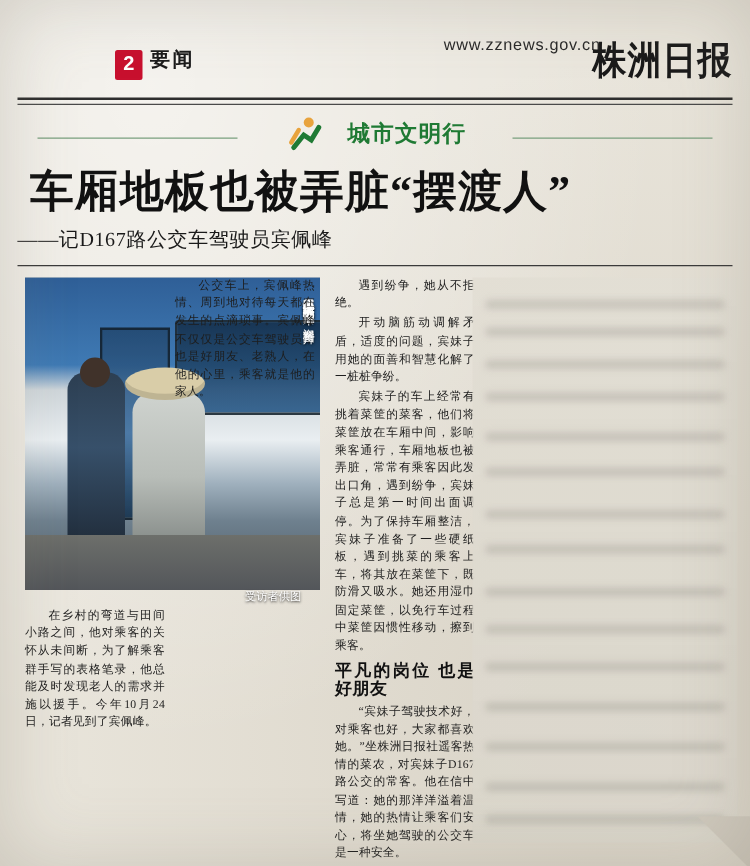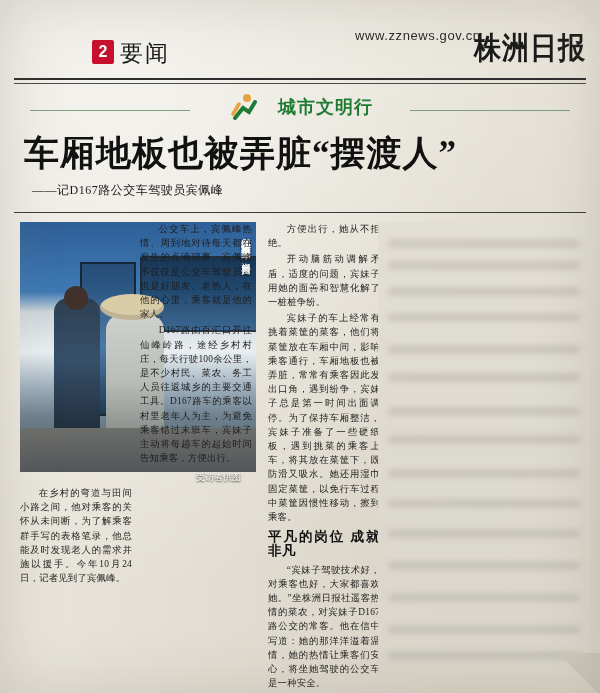--- a/index.html
+++ b/index.html
@@ -50,22 +50,22 @@
     font-size: 16px;
     font-weight: bold;
     line-height: 24px;
     text-align: center;
     border-radius: 2px;
   }
   .page-section {
     position: absolute;
     left: 120px;
     top: 38px;
-    font-size: 23px;
-    font-weight: normal;
+    font-size: 16px;
+    font-weight: bold;
     color: #1b1b1b;
     letter-spacing: 2px;
   }
   .site-url {
     position: absolute;
     left: 355px;
     top: 28px;
     font-family: Liberation Sans, sans-serif;
     font-size: 13px;
     color: #2a2a2a;
@@ -137,23 +137,23 @@
     left: 24px;
     top: 130px;
     font-size: 35px;
     font-weight: bold;
     color: #111;
     letter-spacing: 1px;
     white-space: nowrap;
   }
   .subhead {
     position: absolute;
-    left: 32px;
+    left: 14px;
     top: 182px;
-    font-size: 12px;
+    font-size: 16px;
     color: #1a1a1a;
     letter-spacing: 0.5px;
     white-space: nowrap;
   }
   .rule-head {
     position: absolute;
     left: 14px; right: 14px;
     top: 212px;
     height: 1px;
     background: #3a3a3a;
@@ -340,28 +340,27 @@
   </div>
   <div style="position:absolute;left:196px;top:452px;font-size:9px;color:#fff;text-shadow:0 1px 2px rgba(0,0,0,.9);margin-top:19px;">受访者供图</div>
 
   <div class="col col1">
     <p>在乡村的弯道与田间小路之间，他对乘客的关怀从未间断，为了解乘客群手写的表格笔录，他总能及时发现老人的需求并施以援手。今年10月24日，记者见到了宾佩峰。</p>
 
   </div>
 
   <div class="col col2">
     <p>公交车上，宾佩峰热情、周到地对待每天都在发生的点滴琐事。宾佩峰不仅仅是公交车驾驶员，也是好朋友、老熟人，在他的心里，乘客就是他的家人。</p>
-    <p>D167路由百汇口开往仙峰岭路，途经乡村村庄，每天行驶100余公里，是不少村民、菜农、务工人员往返城乡的主要交通工具。D167路车的乘客以村里老年人为主，为避免乘客错过末班车，宾妹子主动将每趟车的起始时间告知乘客，方便出行。</p>
   </div>
 
   <div class="col col3">
-    <p>方便出行，她从不拒绝。</p>
+    <p>遇到纷争，她从不拒绝。</p>
     <p>开动脑筋动调解矛盾，适度的问题，宾妹子用她的面善和智慧化解了一桩桩争纷。</p>
     <p>宾妹子的车上经常有挑着菜筐的菜客，他们将菜筐放在车厢中间，影响乘客通行，车厢地板也被弄脏，常常有乘客因此发出口角，遇到纷争，宾妹子总是第一时间出面调停。为了保持车厢整洁，宾妹子准备了一些硬纸板，遇到挑菜的乘客上车，将其放在菜筐下，既防滑又吸水。她还用湿巾固定菜筐，以免行车过程中菜筐因惯性移动，擦到乘客。</p>
-    <div class="col-sub">平凡的岗位 成就非凡</div>
+    <div class="col-sub">平凡的岗位 也是好朋友</div>
     <p>“宾妹子驾驶技术好，对乘客也好，大家都喜欢她。”坐株洲日报社遥客热情的菜农，对宾妹子D167路公交的常客。他在信中写道：她的那洋洋溢着温情，她的热情让乘客们安心，将坐她驾驶的公交车是一种安全。</p>
     <p>“不是第一次有人表扬她。去年还有乘客给她送锦旗。”公交公司相关负责人说，宾妹子是位乐于助人、细心周到的服务者，这种细致的服务已成为D167公交车的一道靓丽风景线。不仅有人帮助买票送饭、送熟食菜，公交车驾驶室日前的星言落上，也与两了对她的表扬与肯定。</p>
 
   </div>
 
   <div class="blur-zone">
     <div class="smear" style="top:18px;"></div>
     <div class="smear" style="top:40px;"></div>
     <div class="smear" style="top:66px;"></div>
     <div class="smear" style="top:92px;"></div>

